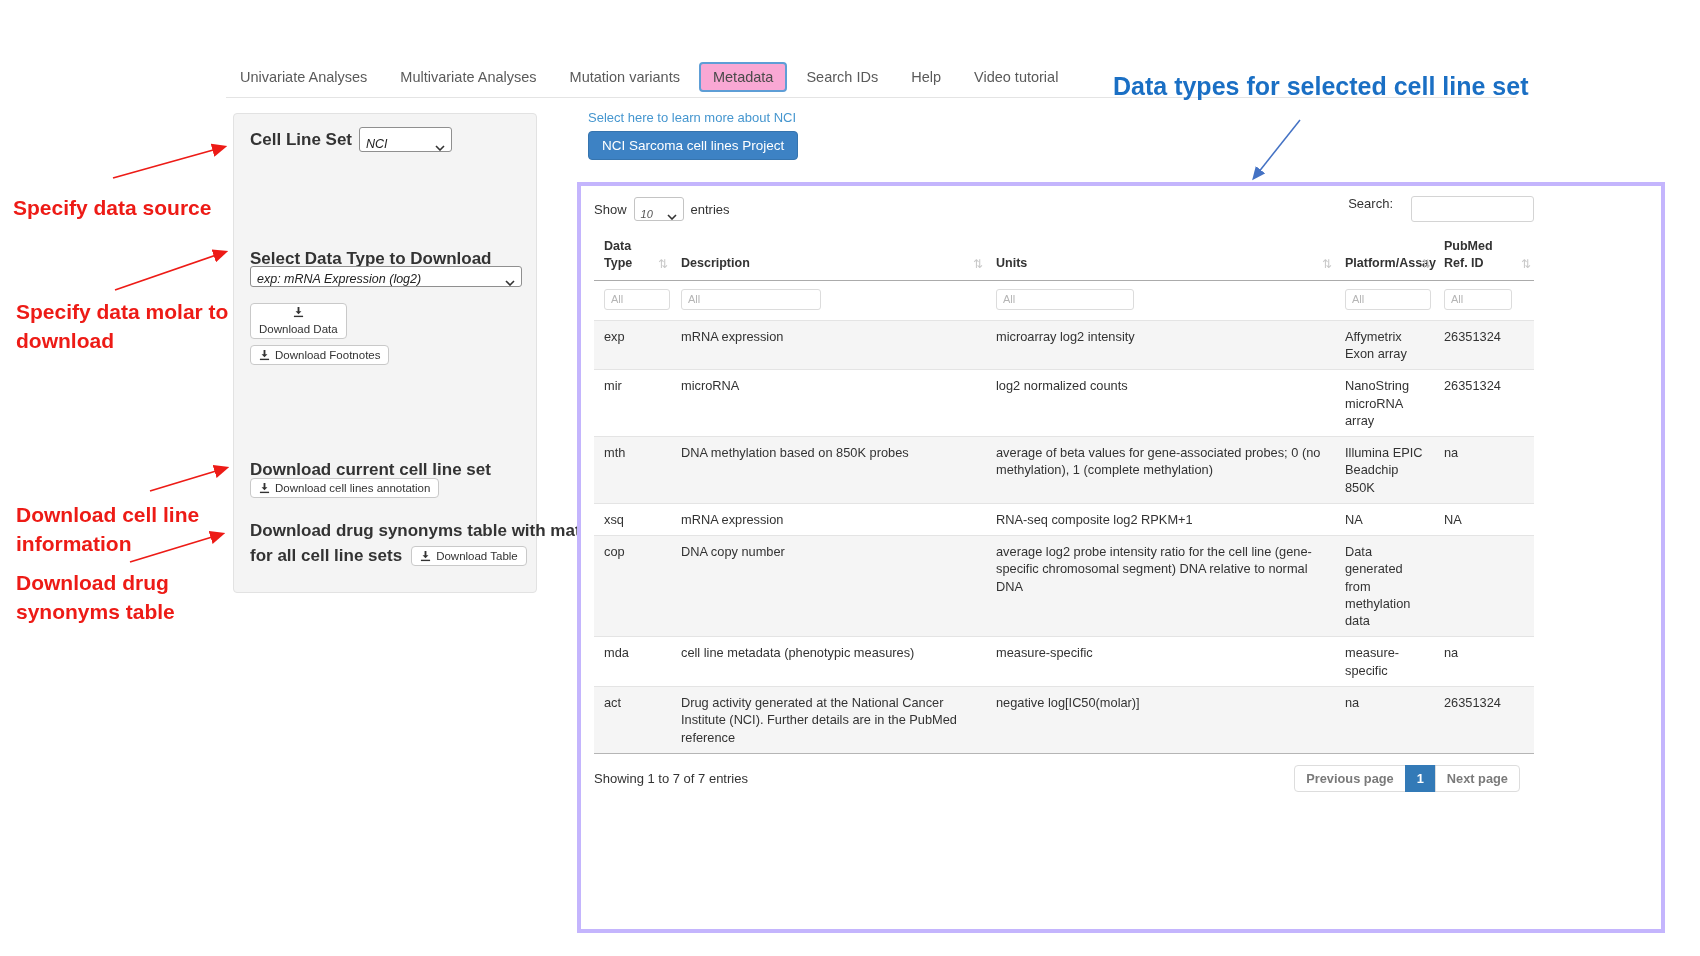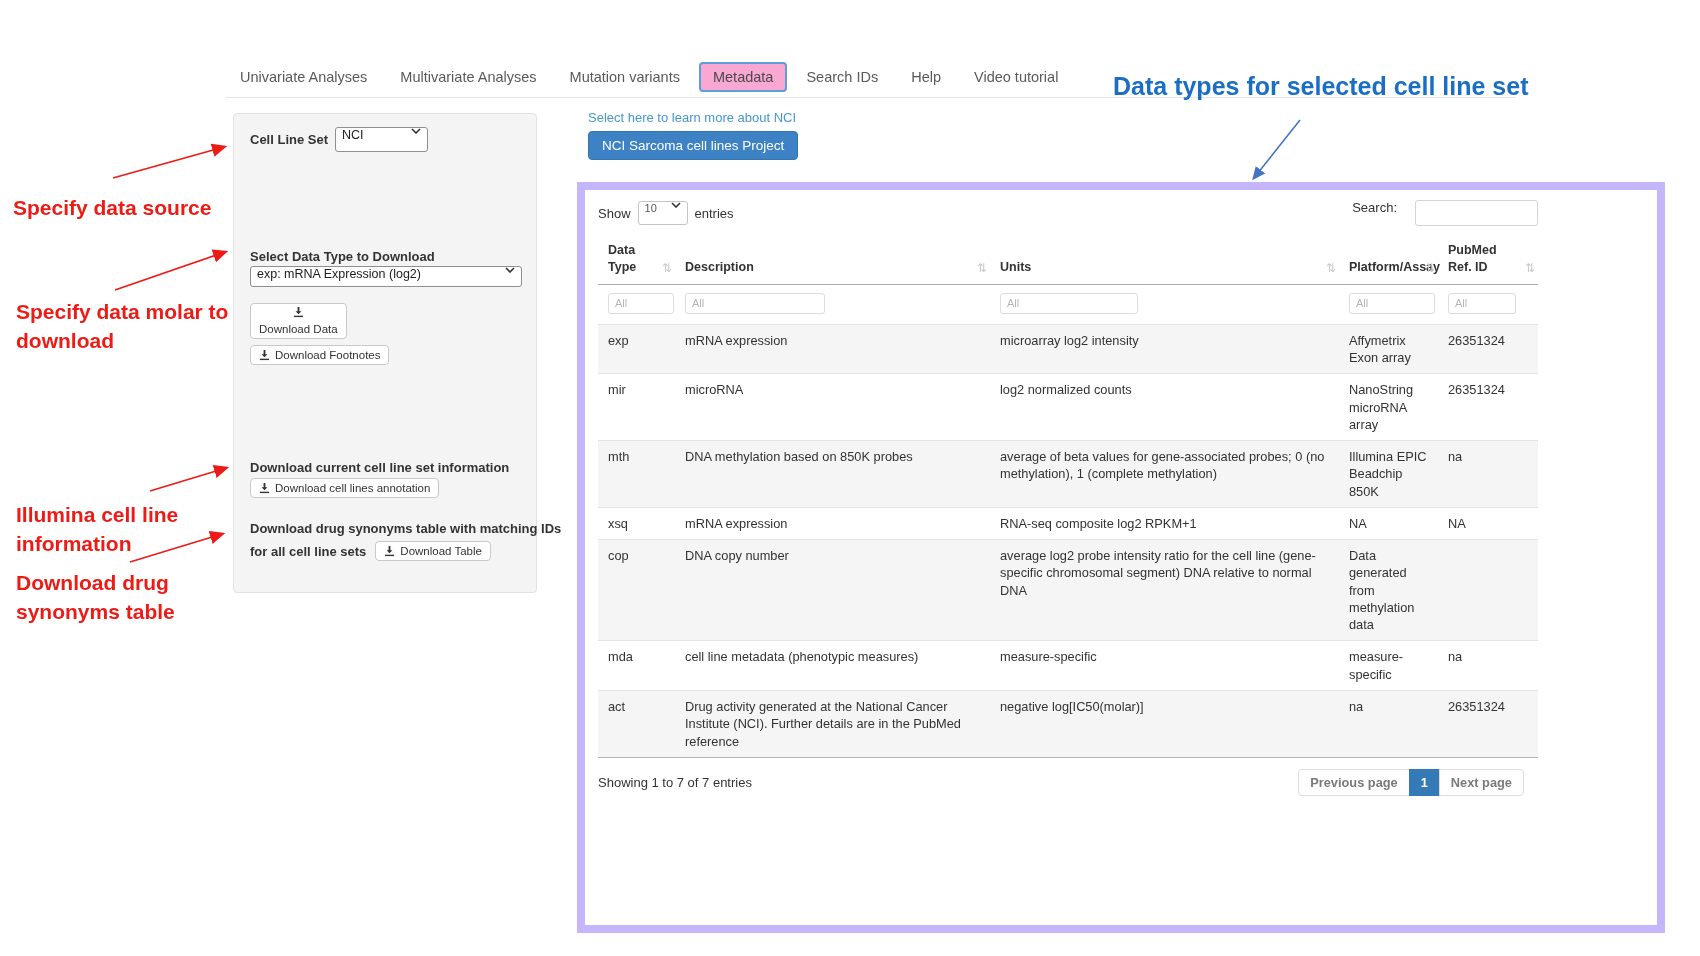--- a/index.html
+++ b/index.html
@@ -11,42 +11,42 @@
   .navbar { position:absolute; left:226px; top:56px; width:1290px; height:41px;
     border-bottom:1px solid #e4e4e4; display:flex; align-items:center; }
   .nav-item { padding:7px 14px; margin-right:5px; font-size:14.5px; color:#5a5a5a;
     cursor:pointer; white-space:nowrap; }
   .nav-item.active { background:#f9a8d4; border:2px solid #5e9ed6; border-radius:4px;
     padding:5px 12px; color:#4a4a4a; }
   
   .well { position:absolute; left:233px; top:113px; width:302px; height:478px;
     background:#f4f4f4; border:1px solid #e2e2e2; border-radius:4px; }
   .well .abs { position:absolute; left:16px; }
-  .side-label, .side-heading { font-weight:bold; font-size:13px; color:#333; }
-  .fake-select { display:flex; align-items:flex-start; justify-content:space-between;
+  .side-label, .side-heading { font-weight:bold; font-size:17px; color:#333; }
+  .fake-select { display:flex; align-items:flex-end; justify-content:space-between;
     background:#fff; border:1px solid #8f8f8f; border-radius:3px; padding:0 6px;
-    font-size:12.5px; color:#222; box-sizing:border-box; cursor:pointer; }
+    font-size:12.5px; color:#222; box-sizing:border-box; cursor:pointer;font-style:italic; }
   .select-sm { width:93px; height:25px; }
   .select-lg { width:272px; height:21px; }
   .row1 { top:13px; display:flex; align-items:center; gap:7px; }
   .dl-btn { display:inline-flex; align-items:center; gap:5px; background:#fff;
     border:1px solid #c9c9c9; border-radius:4px; padding:3px 8px; font-size:11.5px;
     color:#333; cursor:pointer; white-space:nowrap; }
   .dl-icon { width:11px; height:11px; flex:0 0 auto; }
   .h4line1 { white-space:nowrap; }
   .h4line2 { margin-top:5px; display:flex; align-items:center; gap:9px; }
   
   .learn-link { position:absolute; left:588px; top:110px; font-size:13px;
     color:#4596cf; cursor:pointer; }
   .nci-btn { position:absolute; left:588px; top:131px; background:#3d82c4; color:#fff;
     font-size:13.5px; padding:6px 13px; border:1px solid #3674ae; border-radius:4px;
     cursor:pointer; }
   
   .blue-box { position:absolute; left:577px; top:182px; width:1088px; height:751px;
-    border:8px solid #c4b5fd; background:#fff; box-sizing:border-box; }
+    border:4px solid #c4b5fd; background:#fff; box-sizing:border-box; }
   .dt-wrap { position:absolute; left:13px; top:10px; width:940px; }
   .dt-top { display:flex; justify-content:space-between; align-items:center;
     margin-bottom:12px; font-size:13px; color:#333; }
   .show-group { display:flex; align-items:center; gap:7px; }
   .show-select { width:50px; height:24px; font-size:11px; color:#555; border-color:#c4c4c4; }
   .search-group { display:flex; align-items:flex-start; gap:18px; }
   .search-input { width:117px; height:22px; border:1px solid #d4d4d4; border-radius:3px; }
   table.dt { width:940px; border-collapse:collapse; table-layout:fixed; }
   table.dt th { text-align:left; vertical-align:bottom; font-size:12.5px; font-weight:bold;
     color:#333; padding:4px 16px 8px 10px; position:relative;
@@ -259,21 +259,21 @@
           <button class="page-btn first">Previous page</button>
           <button class="page-btn active">1</button>
           <button class="page-btn last">Next page</button>
         </div>
       </div>
     </div>
   </div>
 
   <div class="red-note" style="left:13px; top:193px; width:245px;">Specify data source</div>
   <div class="red-note" style="left:16px; top:297px; width:220px;">Specify data molar to download</div>
-  <div class="red-note" style="left:16px; top:500px; width:210px;">Illumina cell line information</div>
+  <div class="red-note" style="left:16px; top:500px; width:210px;">Download cell line information</div>
   <div class="red-note" style="left:16px; top:568px; width:195px;">Download drug synonyms table</div>
 
   <div class="blue-note">Data types for selected cell line set</div>
 
   <svg class="arrows" viewBox="0 0 1700 956">
     <defs>
       <marker id="redhead" markerWidth="9" markerHeight="8" refX="7" refY="4" orient="auto">
         <path d="M0 0 L9 4 L0 8 z" fill="#ed1b16"></path>
       </marker>
       <marker id="bluehead" markerWidth="9" markerHeight="8" refX="7" refY="4" orient="auto">

